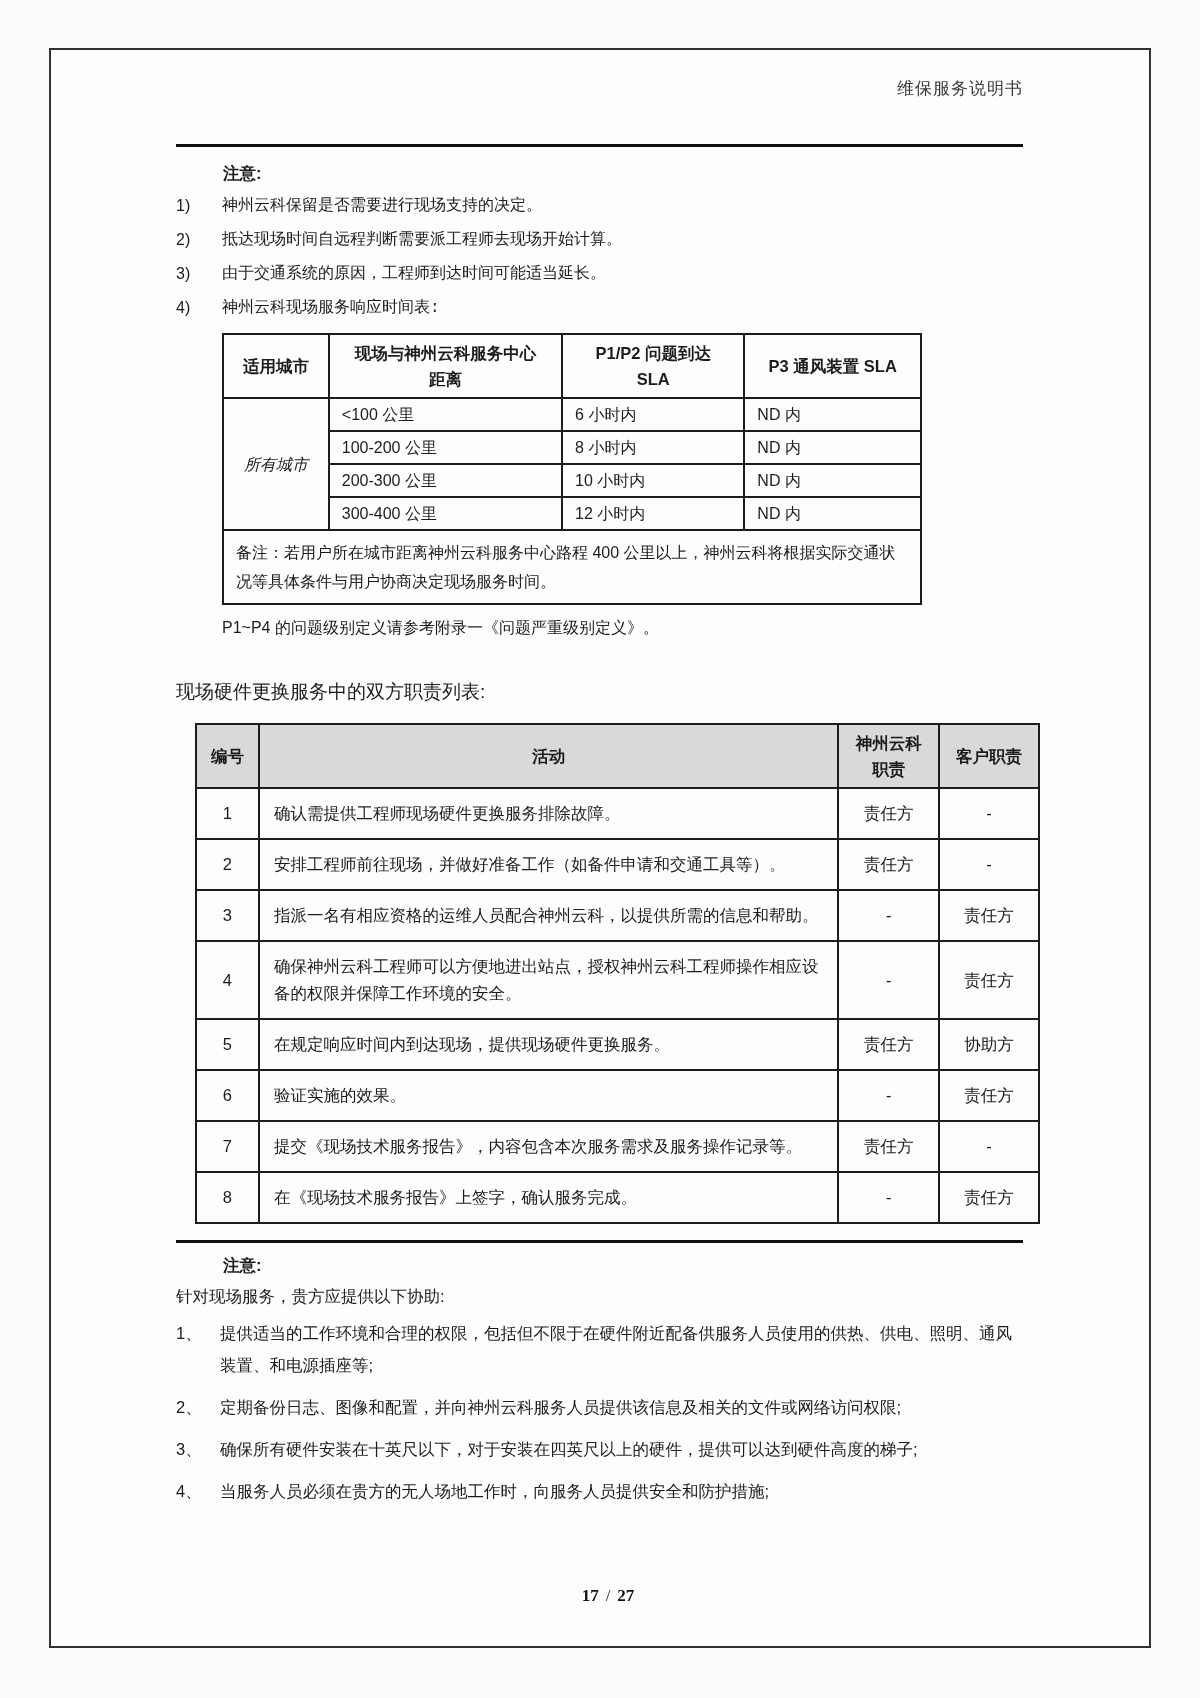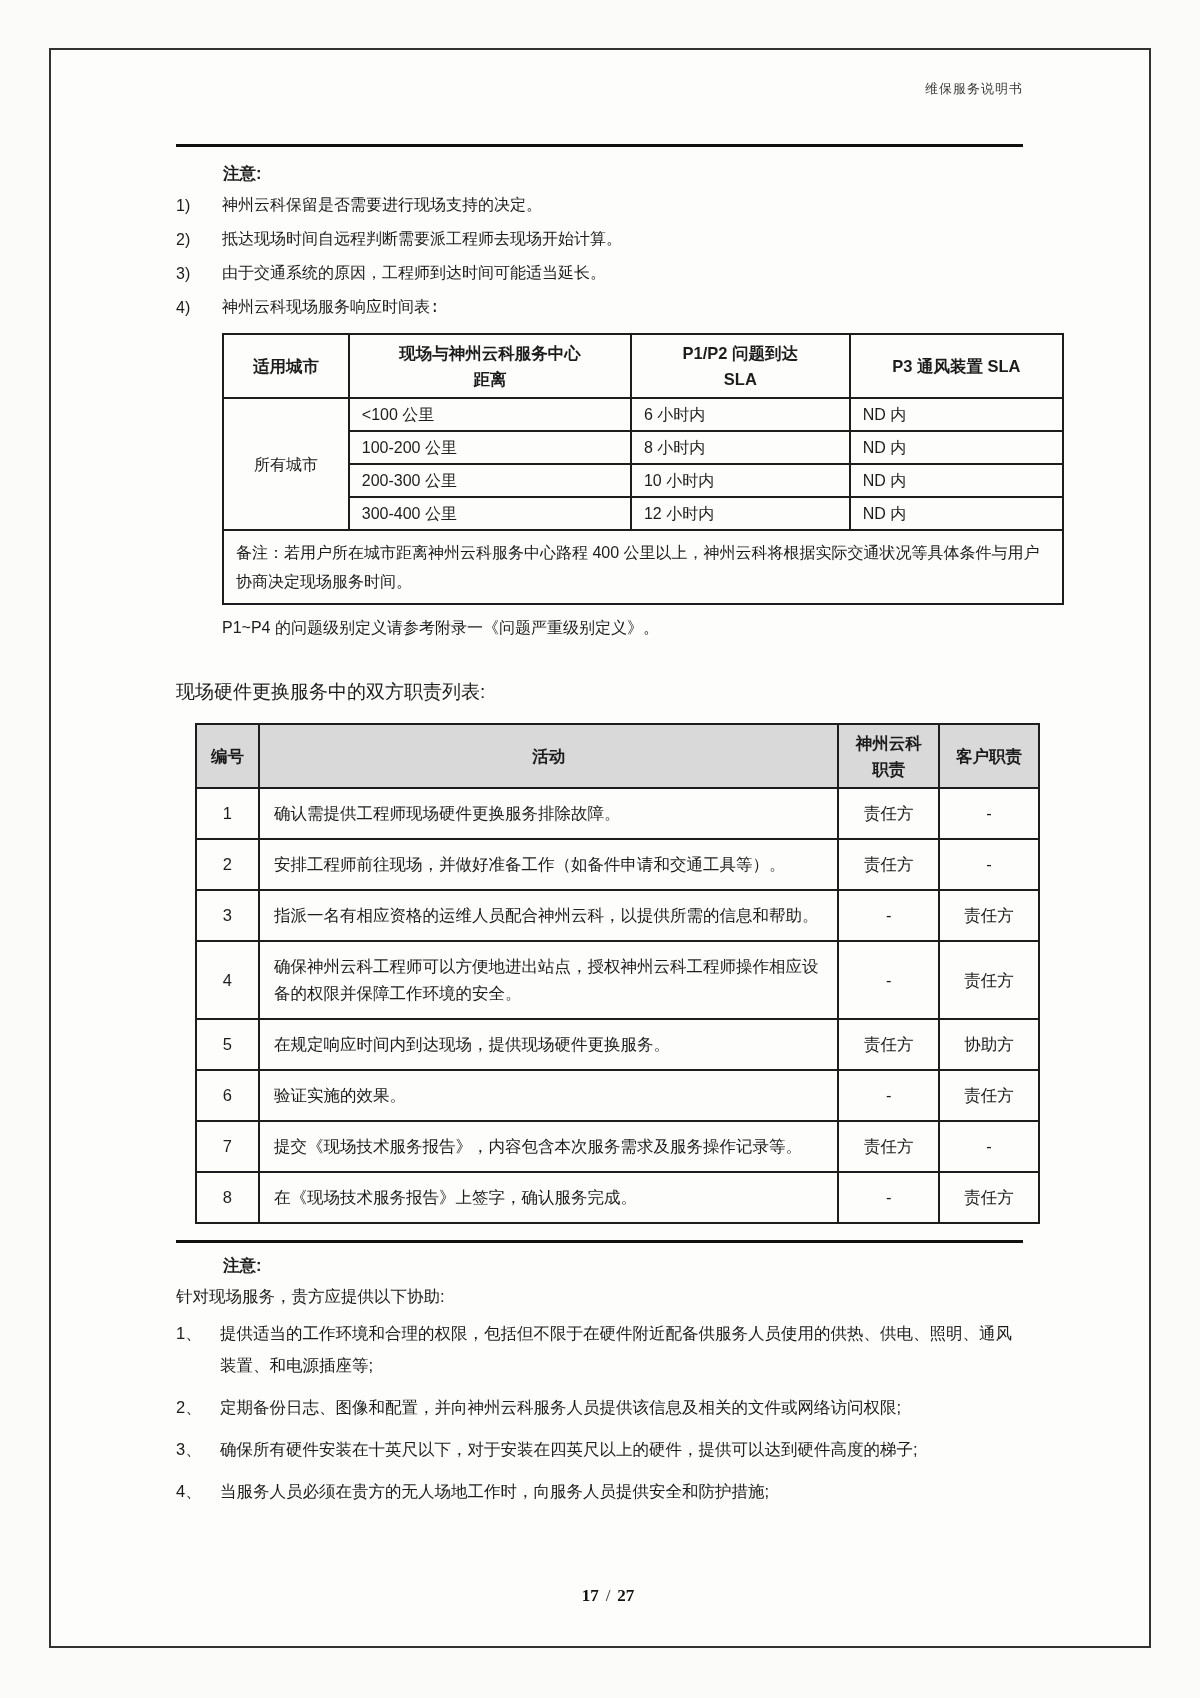--- a/index.html
+++ b/index.html
@@ -14,44 +14,44 @@
   .page-frame {
     position:absolute; left:49px; top:48px; width:1102px; height:1600px;
     border:2px solid #333; background:#fdfdfc;
   }
   .content {
     position:relative; margin-left:176px; width:847px;
   }
   .doc-header {
     margin-top:78px; text-align:right;
     font-family:"Liberation Serif","DejaVu Serif",serif;
-    font-size:13px; color:#3a3a3a; letter-spacing:1px; line-height:22px;
+    font-size:17px; color:#3a3a3a; letter-spacing:1px; line-height:22px;
   }
   .rule { height:3px; background:#111; }
   .rule1 { margin-top:44px; }
   .rule2 { margin-top:16px; }
   .notice-label { margin-top:16px; font-size:16.5px; font-weight:bold; line-height:20px;margin-left:47px; }
   .notice-label.bottom { margin-top:12px; }
   .num-list { margin-top:8px; }
   .li { display:flex; margin-top:4px; line-height:30px; font-size:16px; }
   .li .li-num { flex:0 0 46px; }
   .li .li-text { flex:1 1 auto;font-family:Liberation Mono, monospace; }
   
   table { border-collapse:collapse; }
   .sla-table {
-    margin:10px 0 0 46px; width:842px;
+    margin:10px 0 0 46px; width:700px;
     font-size:16px;
   }
   .sla-table th, .sla-table td { border:2px solid #1d1d1d; }
   .sla-table th {
     font-size:16.5px; font-weight:bold; text-align:center;
     padding:5px 6px; line-height:26px; white-space:pre-line; vertical-align:middle;
   }
   .sla-table td { padding:2px 12px; height:31px; line-height:27px; vertical-align:middle; }
-  .sla-table td.city { text-align:center; }
+  .sla-table td.city { text-align:center;font-style:italic; }
   .sla-table td.note {
     padding:7px 12px; line-height:29px; height:auto;
   }
   .col-city { width:115px; } .col-dist { width:258px; }
   .col-p12 { width:200px; } .col-p3 { width:195px; }
   .appendix-note { margin:12px 0 0 46px; font-size:16px; line-height:22px; }
   .section-heading { margin-top:40px; font-size:19px; line-height:26px; }
   
   .resp-table { margin:18px 0 0 19px; width:845px; font-size:16.5px; }
   .resp-table th, .resp-table td { border:2px solid #1d1d1d; vertical-align:middle; }

